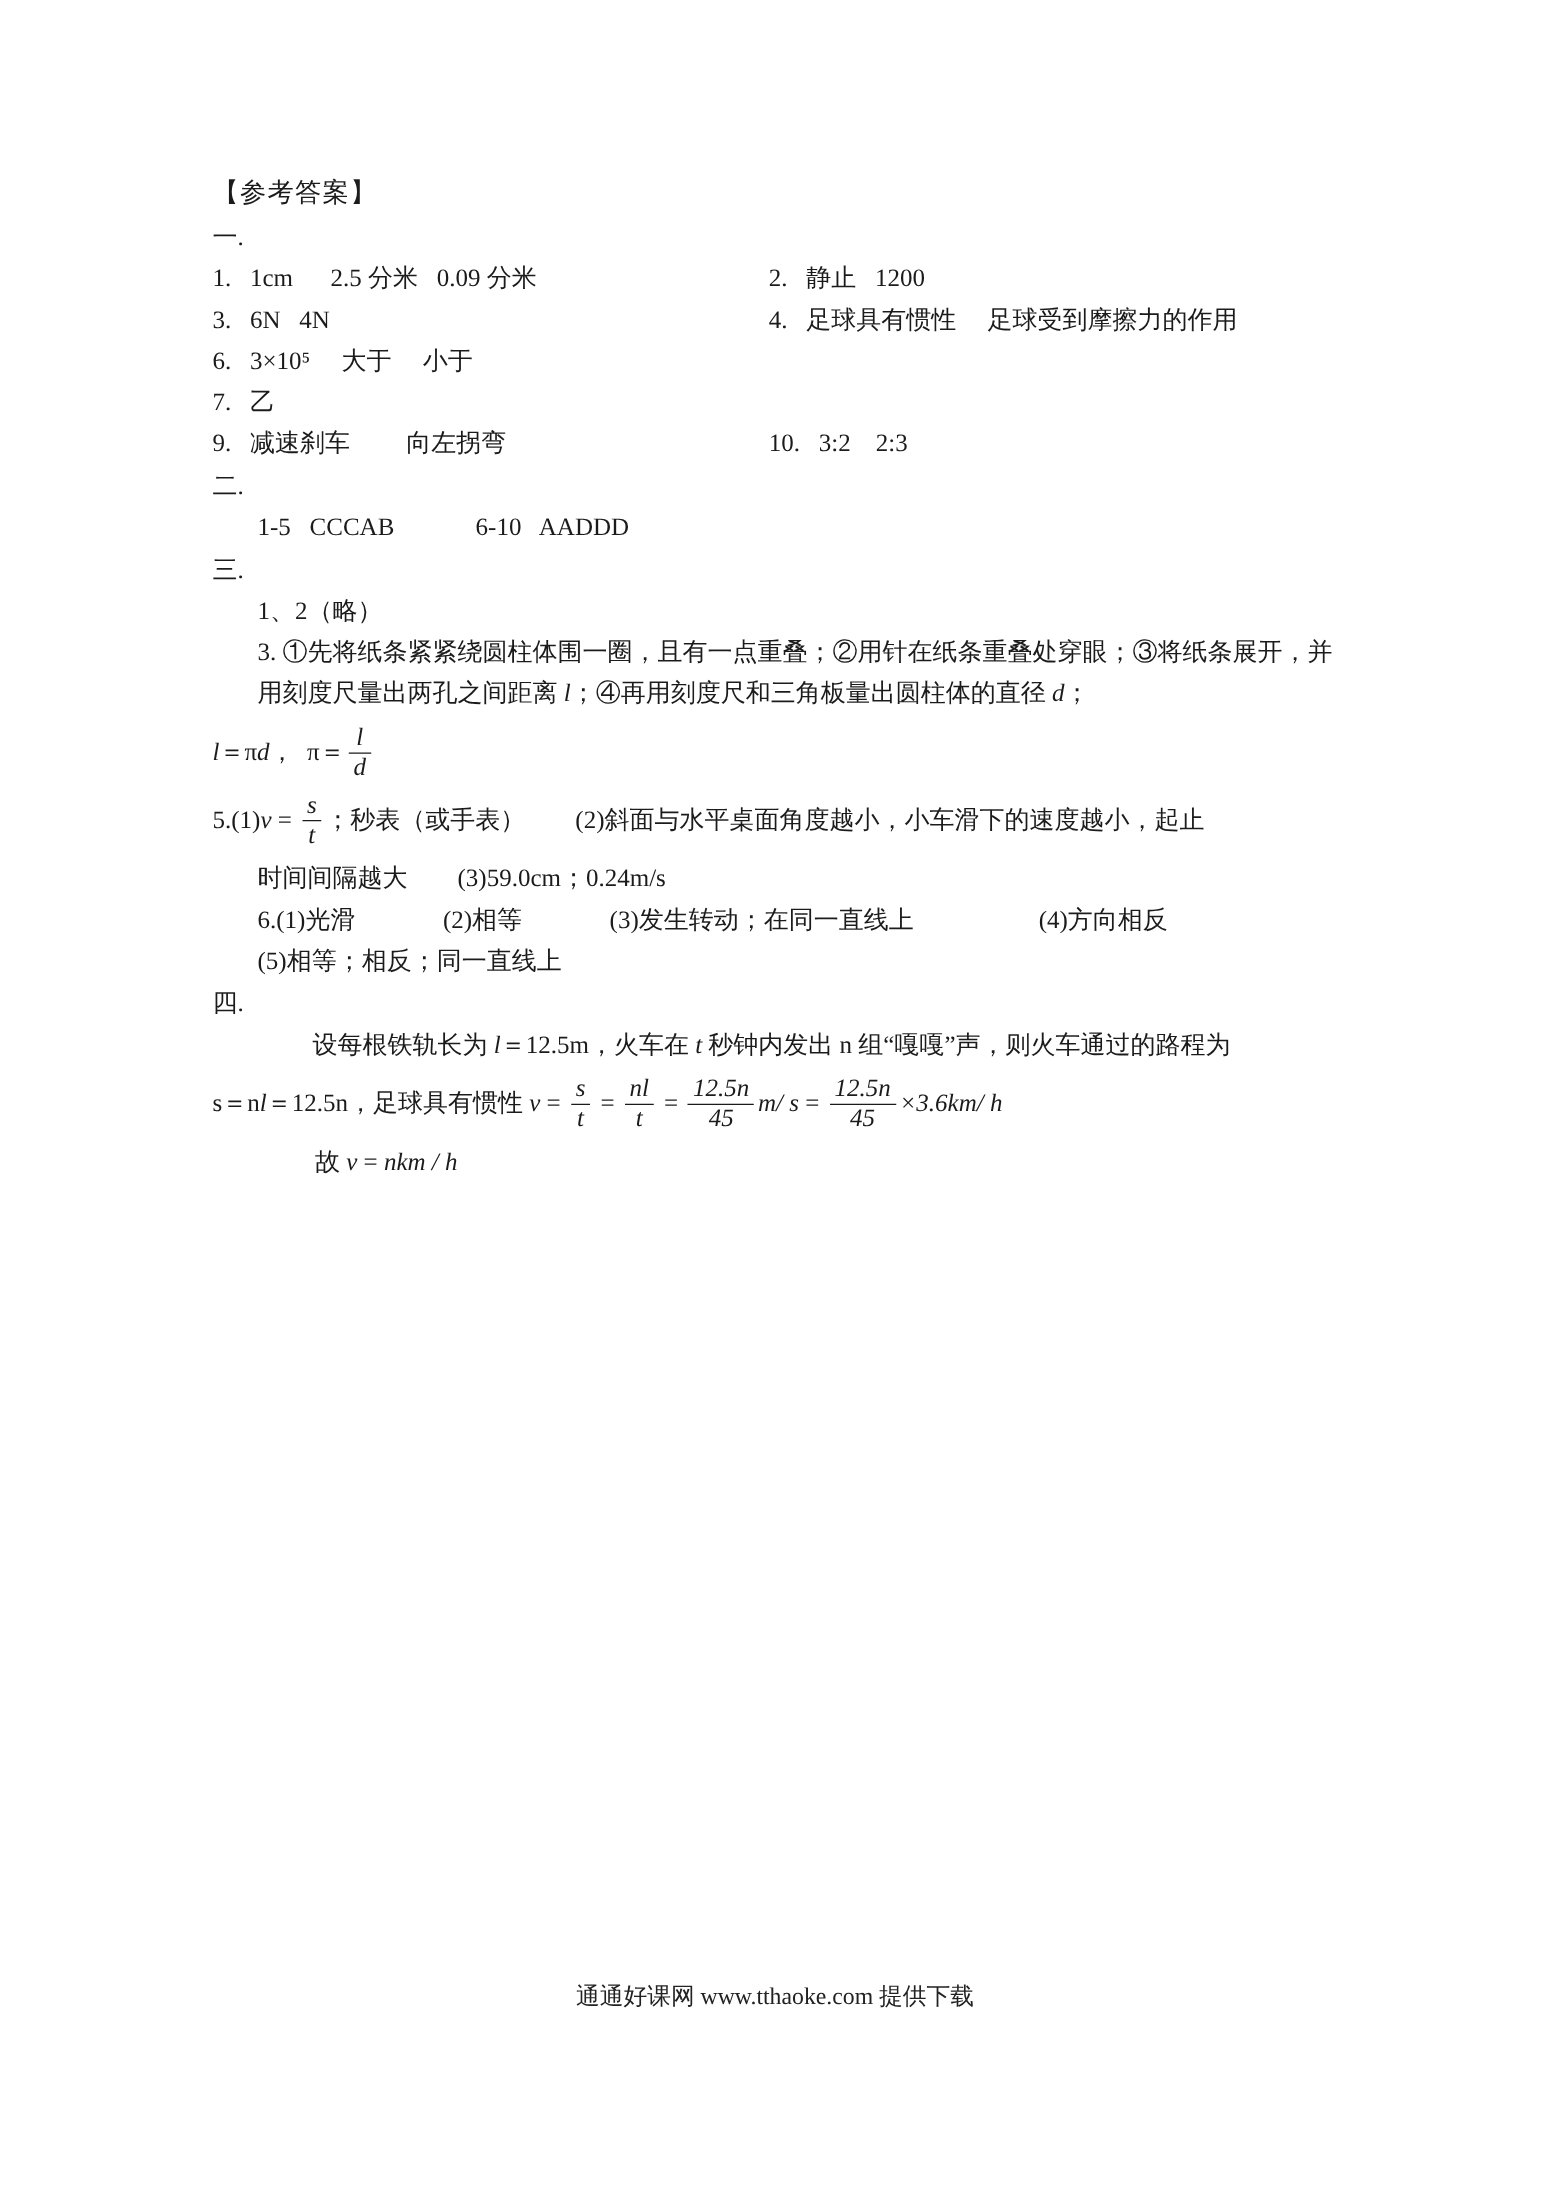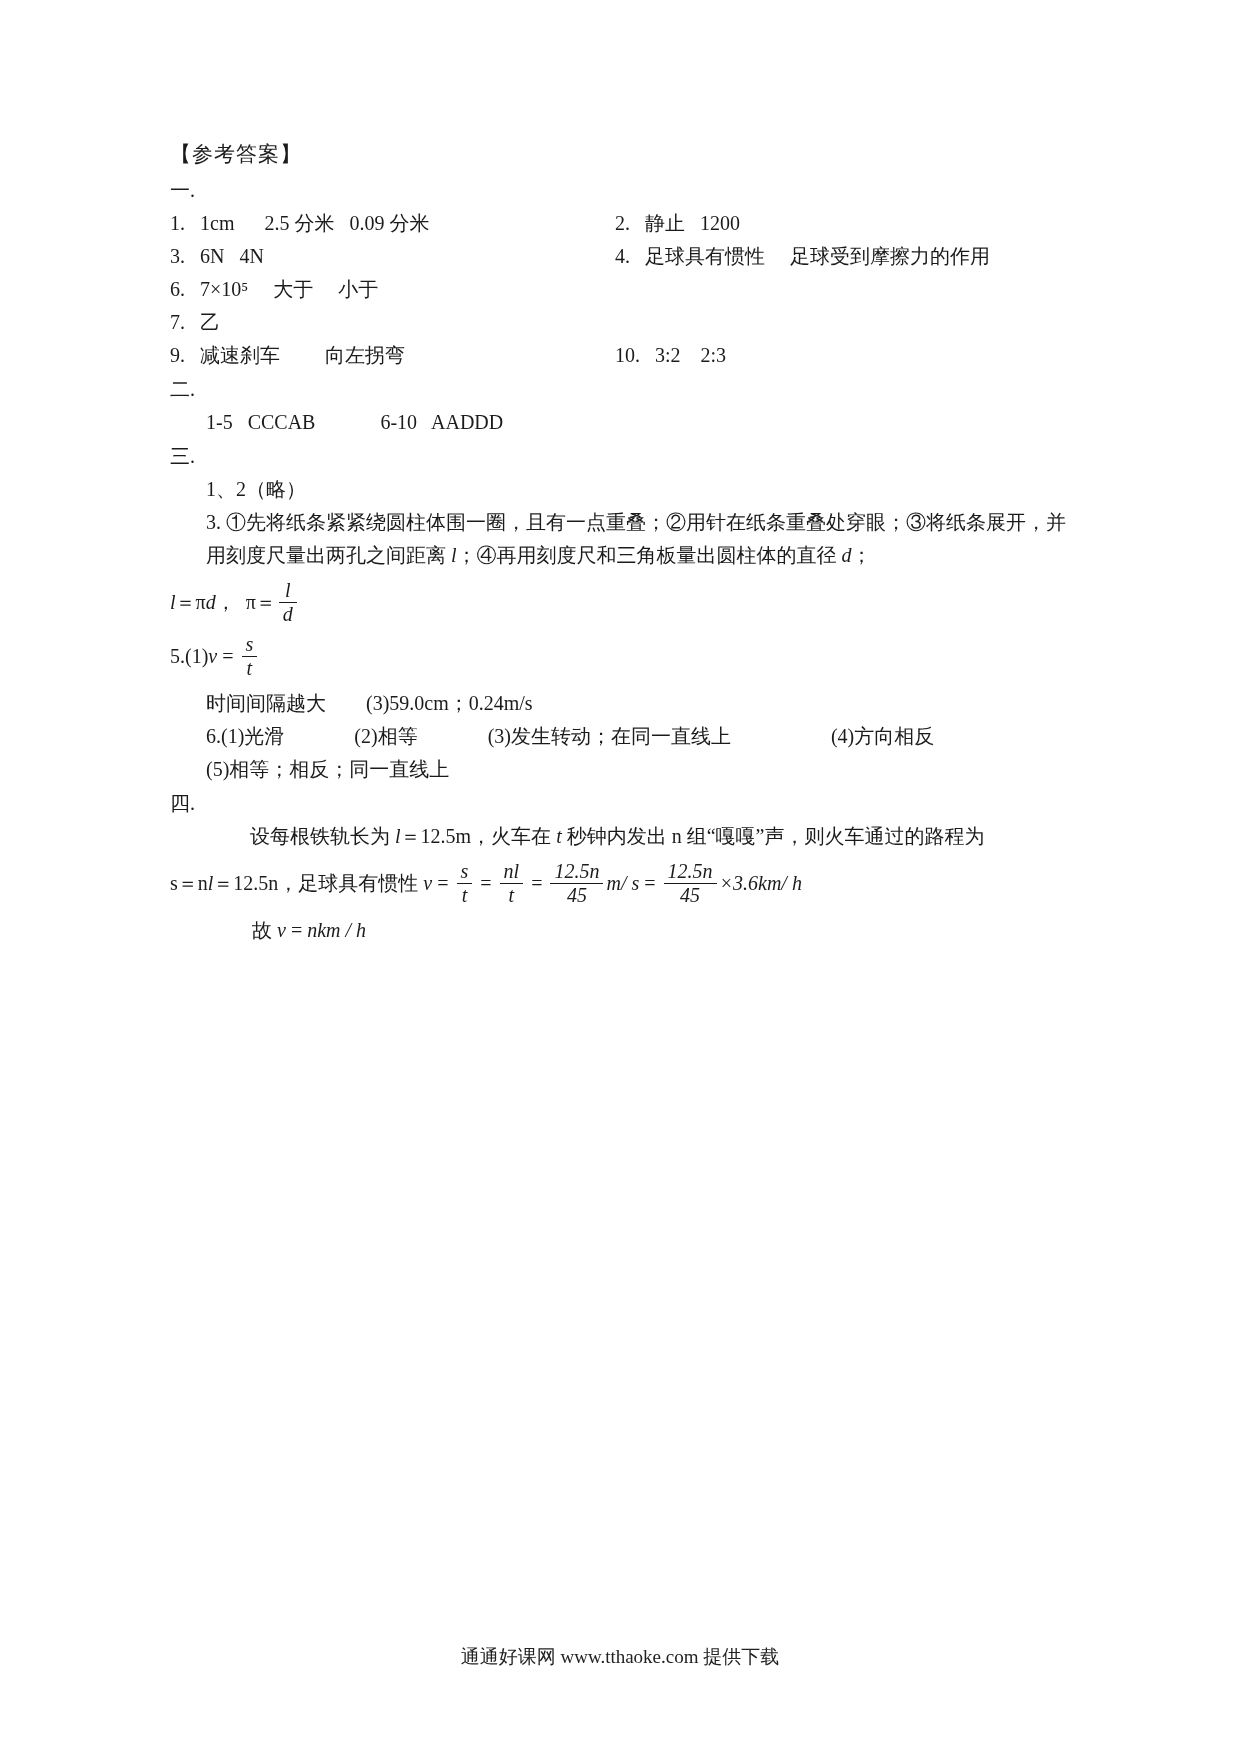--- a/index.html
+++ b/index.html
@@ -36,21 +36,21 @@
     vertical-align:middle;
     text-align:center;
     line-height:23px;
     font-style:italic;
     margin:0 3px;
   }
   .frac .num { display:block; border-bottom:1px solid #1b1b1b; padding:0 4px; }
   .frac .den { display:block; padding:0 4px; }
   .footer {
     position:absolute;
-    top:1644px; left:0;
+    top:1584px; left:0;
     width:100%;
     text-align:center;
     font-size:19px;
     color:#222222;
     font-family:"Liberation Serif","DejaVu Serif",serif;
   }
 </style>
 </head>
 <body>
 
@@ -63,21 +63,21 @@
     <div class="answer-grid">
       <div class="answer-row">
         <div class="cell-l">1.   1cm      2.5 分米   0.09 分米</div>
         <div class="cell-r">2.   静止   1200</div>
       </div>
       <div class="answer-row">
         <div class="cell-l">3.   6N   4N</div>
         <div class="cell-r">4.   足球具有惯性     足球受到摩擦力的作用</div>
       </div>
       <div class="answer-row">
-        <div class="cell-r">6.   7×10⁵     大于     小于</div>
+        <div class="cell-r">6.   3×10⁵     大于     小于</div>
       </div>
       <div class="answer-row">
         <div class="cell-l">7.   乙</div>
       </div>
       <div class="answer-row">
         <div class="cell-l">9.   减速刹车         向左拐弯</div>
         <div class="cell-r">10.   3:2    2:3</div>
       </div>
     </div>
 
@@ -102,20 +102,21 @@
 
 
     <div class="formula-line">
       <span class="pre">5.(1)</span>
         <span class="var">v</span>
         <span class="pre"> = </span>
         <span class="frac">
           <span class="num">s</span>
           <span class="den">t</span>
         </span>
+        <span class="pre">；秒表（或手表）        (2)斜面与水平桌面角度越小，小车滑下的速度越小，起止</span>
     </div>
     <div class="para pre">时间间隔越大        (3)59.0cm；0.24m/s</div>
 
     <div class="para pre">6.(1)光滑              (2)相等              (3)发生转动；在同一直线上                    (4)方向相反</div>
     <div class="para pre">(5)相等；相反；同一直线上</div>
 
     <div class="sec-label">四.</div>
 
     <div class="para indent"><span class="pre">设每根铁轨长为 </span><span class="var">l</span><span class="pre">＝12.5m，火车在 </span><span class="var">t</span><span class="pre"> 秒钟内发出 n 组“嘎嘎”声，则火车通过的路程为</span></div>
 

